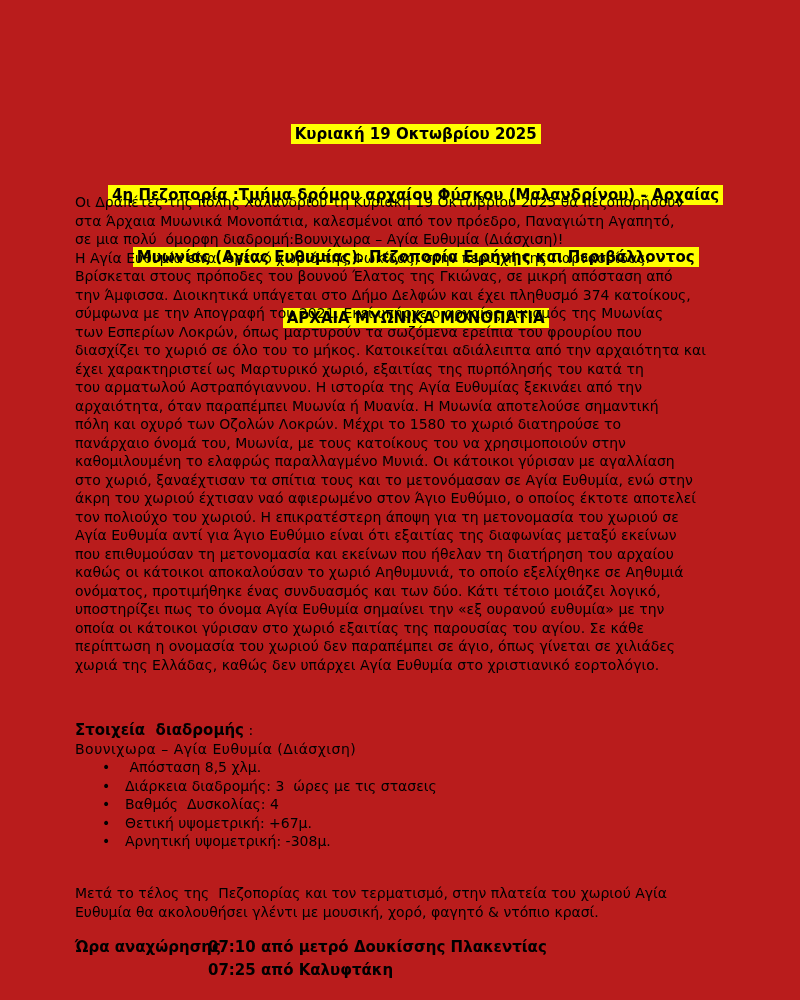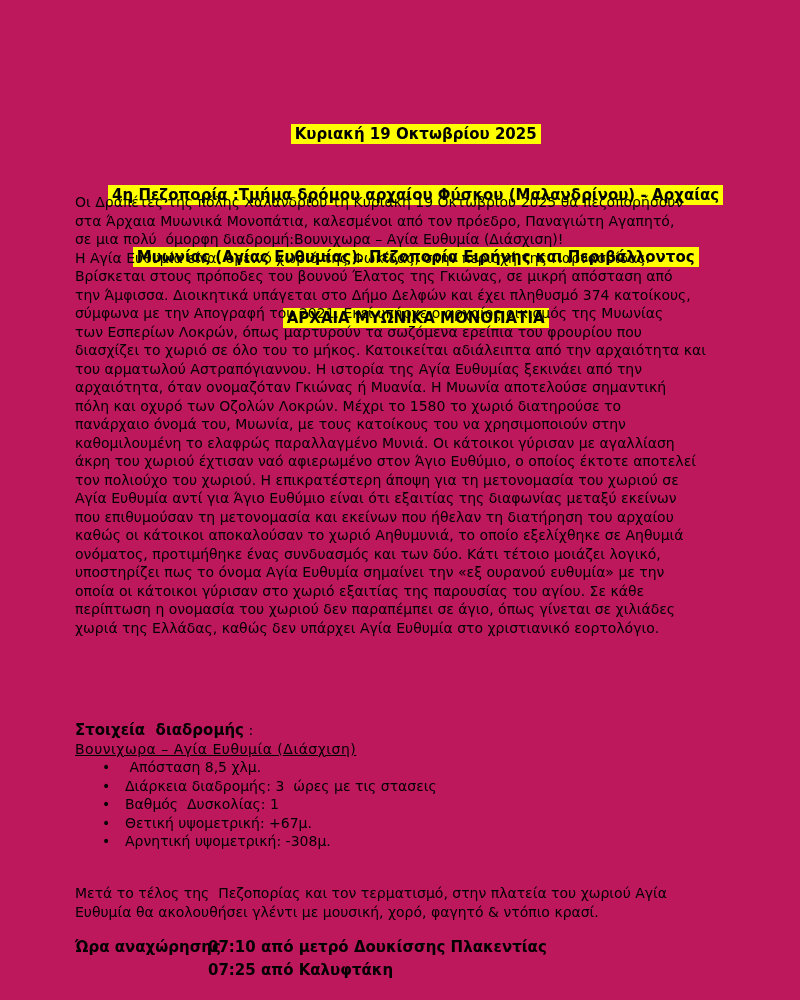--- a/index.html
+++ b/index.html
@@ -5,21 +5,21 @@
   * { margin: 0; padding: 0; box-sizing: border-box; }
   html, body { background: #ffffff; }
   body {
     font-family: "DejaVu Sans", "Liberation Sans", sans-serif;
     color: #000000;
   }
   .page {
     position: relative;
     width: 800px;
     height: 1000px;
-    background: #be185d;
+    background: #b91c1c;
     overflow: hidden;
   }
   
   .header {
     position: absolute;
     top: 103px;
     left: 0;
     right: 0;
     text-align: center;
     font-weight: bold;
@@ -45,21 +45,21 @@
   
   .route {
     position: absolute;
     top: 721px;
     left: 75px;
     font-size: 14px;
     line-height: 18.5px;
   }
   .route-heading { white-space: pre; }
   .route-heading .rh-main { font-weight: bold; font-size: 15px; }
-  .route-subtitle { white-space: pre; letter-spacing: 0.5px; text-decoration: underline; }
+  .route-subtitle { white-space: pre; letter-spacing: 0.5px; }
   .bullets { list-style: none; }
   .bullets li { display: flex; padding-left: 27px; }
   .bullet-dot { width: 23px; flex: 0 0 23px; }
   .bullet-text { white-space: pre; }
   
   .closing {
     position: absolute;
     top: 884px;
     left: 75px;
     font-size: 14px;
@@ -101,25 +101,27 @@
   <div class="body-lines">
       <div class="bline">Οι Δραπέτες της πόλης Χαλανδρίου τη Κυριακή 19 Οκτωβρίου 2025 θα πεζοπορήσουν</div>
       <div class="bline">στα Άρχαια Μυωνικά Μονοπάτια, καλεσμένοι από τον πρόεδρο, Παναγιώτη Αγαπητό,</div>
       <div class="bline">σε μια πολύ  όμορφη διαδρομή:Βουνιχωρα – Αγία Ευθυμία (Διάσχιση)!</div>
       <div class="bline">Η Αγία Ευθυμία είναι ορεινό χωριό της Φωκίδας, στην περιοχή της Παρνασσίδας.</div>
       <div class="bline">Βρίσκεται στους πρόποδες του βουνού Έλατος της Γκιώνας, σε μικρή απόσταση από</div>
       <div class="bline">την Άμφισσα. Διοικητικά υπάγεται στο Δήμο Δελφών και έχει πληθυσμό 374 κατοίκους,</div>
       <div class="bline">σύμφωνα με την Απογραφή του 2021. Εκεί υπήρχε ο αρχαίος οικισμός της Μυωνίας</div>
       <div class="bline">των Εσπερίων Λοκρών, όπως μαρτυρούν τα σωζόμενα ερείπια του φρουρίου που</div>
       <div class="bline">διασχίζει το χωριό σε όλο του το μήκος. Κατοικείται αδιάλειπτα από την αρχαιότητα και</div>
+      <div class="bline">έχει χαρακτηριστεί ως Μαρτυρικό χωριό, εξαιτίας της πυρπόλησής του κατά τη</div>
       <div class="bline">του αρματωλού Αστραπόγιαννου. Η ιστορία της Αγία Ευθυμίας ξεκινάει από την</div>
-      <div class="bline">αρχαιότητα, όταν ονομαζόταν Γκιώνας ή Μυανία. Η Μυωνία αποτελούσε σημαντική</div>
+      <div class="bline">αρχαιότητα, όταν παραπέμπει Μυωνία ή Μυανία. Η Μυωνία αποτελούσε σημαντική</div>
       <div class="bline">πόλη και οχυρό των Οζολών Λοκρών. Μέχρι το 1580 το χωριό διατηρούσε το</div>
       <div class="bline">πανάρχαιο όνομά του, Μυωνία, με τους κατοίκους του να χρησιμοποιούν στην</div>
       <div class="bline">καθομιλουμένη το ελαφρώς παραλλαγμένο Μυνιά. Οι κάτοικοι γύρισαν με αγαλλίαση</div>
+      <div class="bline">στο χωριό, ξαναέχτισαν τα σπίτια τους και το μετονόμασαν σε Αγία Ευθυμία, ενώ στην</div>
       <div class="bline">άκρη του χωριού έχτισαν ναό αφιερωμένο στον Άγιο Ευθύμιο, ο οποίος έκτοτε αποτελεί</div>
       <div class="bline">τον πολιούχο του χωριού. Η επικρατέστερη άποψη για τη μετονομασία του χωριού σε</div>
       <div class="bline">Αγία Ευθυμία αντί για Άγιο Ευθύμιο είναι ότι εξαιτίας της διαφωνίας μεταξύ εκείνων</div>
       <div class="bline">που επιθυμούσαν τη μετονομασία και εκείνων που ήθελαν τη διατήρηση του αρχαίου</div>
       <div class="bline">καθώς οι κάτοικοι αποκαλούσαν το χωριό Αηθυμυνιά, το οποίο εξελίχθηκε σε Αηθυμιά</div>
       <div class="bline">ονόματος, προτιμήθηκε ένας συνδυασμός και των δύο. Κάτι τέτοιο μοιάζει λογικό,</div>
       <div class="bline">υποστηρίζει πως το όνομα Αγία Ευθυμία σημαίνει την «εξ ουρανού ευθυμία» με την</div>
       <div class="bline">οποία οι κάτοικοι γύρισαν στο χωριό εξαιτίας της παρουσίας του αγίου. Σε κάθε</div>
       <div class="bline">περίπτωση η ονομασία του χωριού δεν παραπέμπει σε άγιο, όπως γίνεται σε χιλιάδες</div>
       <div class="bline">χωριά της Ελλάδας, καθώς δεν υπάρχει Αγία Ευθυμία στο χριστιανικό εορτολόγιο.</div>
@@ -132,21 +134,21 @@
         <li>
         <span class="bullet-dot">•</span>
         <span class="bullet-text"> Απόσταση 8,5 χλμ.</span>
       </li>
         <li>
         <span class="bullet-dot">•</span>
         <span class="bullet-text">Διάρκεια διαδρομής: 3  ώρες με τις στασεις</span>
       </li>
         <li>
         <span class="bullet-dot">•</span>
-        <span class="bullet-text">Βαθμός  Δυσκολίας: 1</span>
+        <span class="bullet-text">Βαθμός  Δυσκολίας: 4</span>
       </li>
         <li>
         <span class="bullet-dot">•</span>
         <span class="bullet-text">Θετική υψομετρική: +67μ.</span>
       </li>
         <li>
         <span class="bullet-dot">•</span>
         <span class="bullet-text">Αρνητική υψομετρική: -308μ.</span>
       </li>
       </ul>

